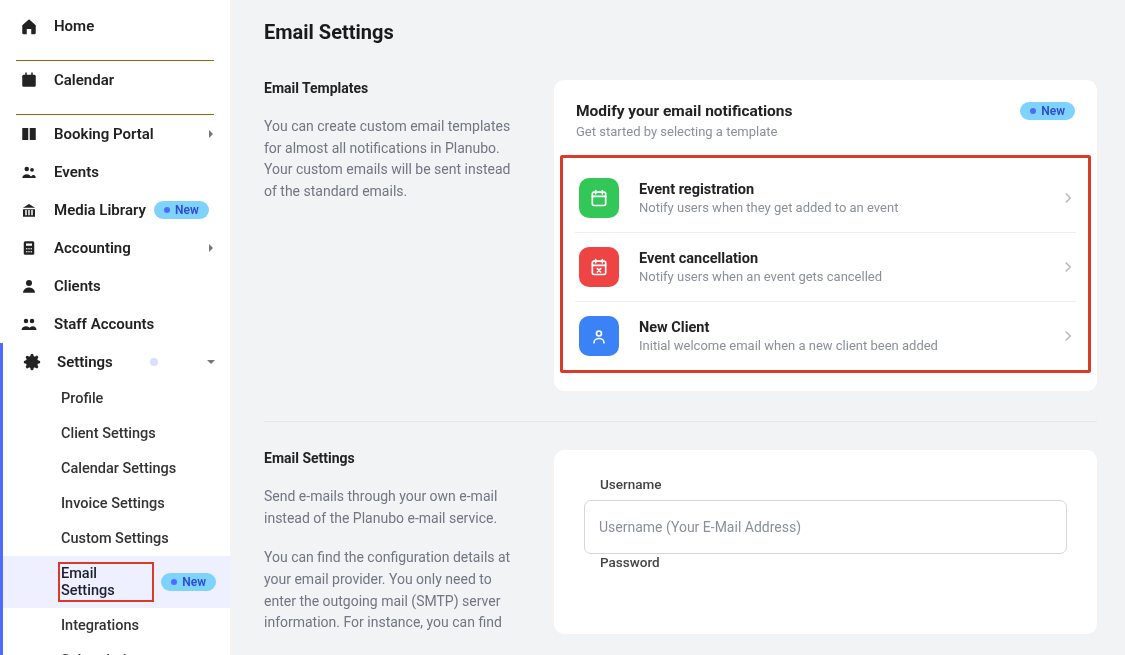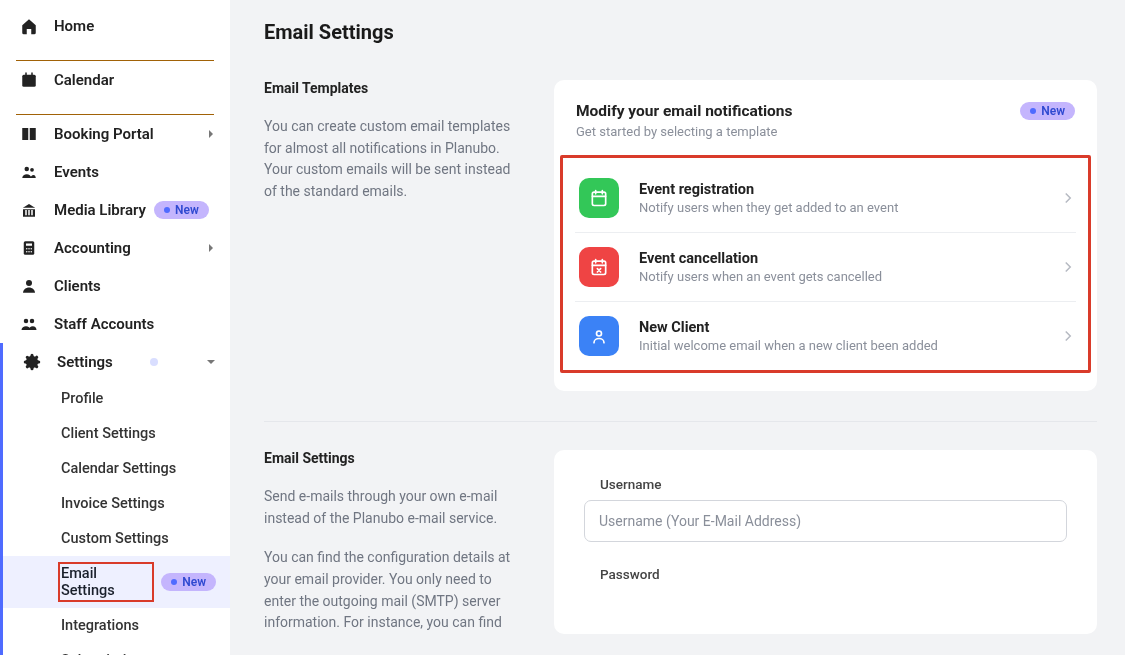--- a/index.html
+++ b/index.html
@@ -6,21 +6,21 @@
     body { background:#f2f3f5; width:1125px; height:655px; overflow:hidden; display:flex; }
     
     .sidebar { width:230px; background:#fff; height:100%; overflow-y:auto; }
     .nav { list-style:none; padding:7px 0 0 0; }
     .nav-item { display:flex; align-items:center; padding:10px 14px 10px 18px; color:#222; font-size:15px; font-weight:600; cursor:pointer; position:relative; }
     .nav-item.hr { border-bottom:1px solid #a16207; margin:0 16px; padding:10px 0 25px 2px; }
     .nav-icon { width:22px; display:flex; align-items:center; justify-content:center; margin-right:14px; }
     .nav-icon svg { width:18px; height:18px; fill:#222; }
     .chev { margin-left:auto; }
     .chev svg { width:10px; height:10px; fill:#777; }
-    .badge-new { background:#c4b5fd; color:#2f49d1; font-size:12px; font-weight:600; padding:2px 10px; border-radius:11px; display:inline-flex; align-items:center; gap:5px; margin-left:8px; }
+    .badge-new { background:#7dd3fc; color:#2f49d1; font-size:12px; font-weight:600; padding:2px 10px; border-radius:11px; display:inline-flex; align-items:center; gap:5px; margin-left:8px; }
     .badge-new::before { content:""; width:6px; height:6px; border-radius:50%; background:#4f6bff; display:inline-block; }
     .dot-ind { width:8px; height:8px; border-radius:50%; background:#d9deff; margin-left:auto; margin-right:10px; }
     .sub { list-style:none; }
     .sub-item { padding:9px 14px 9px 58px; font-size:14.5px; font-weight:500; color:#333; cursor:pointer; display:flex; align-items:center; }
     .sub-item.active { background:#eef0ff; color:#1a202c; }
     .sub-item.active .sub-label { outline:2.5px solid #d93b2a; outline-offset:1px; }
     .settings-block { border-left:3px solid #4f6bff; }
     
     .main { flex:1; padding:20px 28px 0 34px; overflow-y:auto; }
     h1.page-title { font-size:20px; font-weight:700; color:#1a1a1a; margin-bottom:36px; }
@@ -41,21 +41,21 @@
     .ic-green  { background:#33c758; }
     .ic-red    { background:#ef4444; }
     .ic-blue   { background:#3b82f6; }
     .tmpl-body { flex:1; }
     .tmpl-title { font-size:14.5px; font-weight:700; color:#222; }
     .tmpl-sub   { font-size:13px; color:#8a8f9a; margin-top:2px; }
     .row-chev svg { width:8px; height:12px; fill:none; stroke:#b6bac2; stroke-width:2; }
     hr.sep { border:none; border-top:1px solid #e5e7eb; margin:30px 0 28px 0; }
     .form-card { background:#fff; border-radius:10px; flex:1; padding:26px 30px; }
     .form-label { font-size:13.5px; font-weight:500; color:#444; margin-bottom:8px; display:block;padding-left:16px; }
-    .form-input { width:100%; height:42px; border:1px solid #d3d6dc; border-radius:7px; padding:0 14px; font-size:14px; color:#444; margin-bottom:24px; }
+    .form-input { width:100%; height:54px; border:1px solid #d3d6dc; border-radius:7px; padding:0 14px; font-size:14px; color:#444; }
     .form-input::placeholder { color:#8a8f9a; }
   </style>
 </head>
 <body>
 
 <aside class="sidebar">
   <ul class="nav" id="nav-top">
       <li class="nav-item hr">
         <span class="nav-icon">
           <svg viewBox="0 0 24 24">

